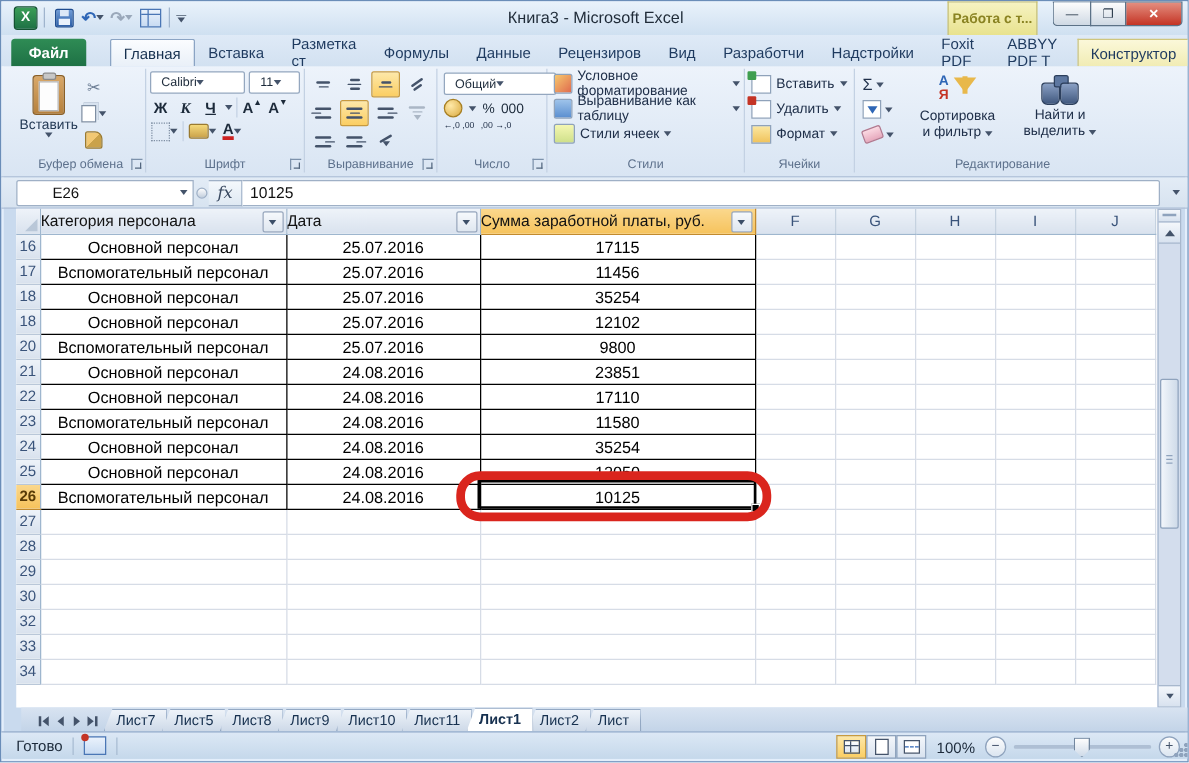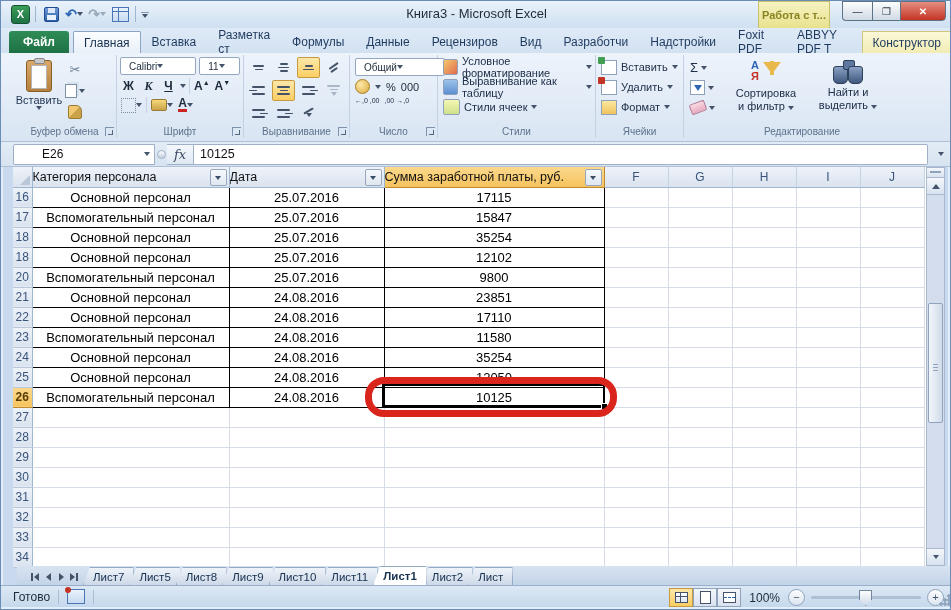--- a/index.html
+++ b/index.html
@@ -23,21 +23,21 @@
   
   .ctx{position:absolute;left:757px;top:0;width:72px;height:27px;background:linear-gradient(#f6f3c2,#e8e28e);border:1px solid #c9c06a;border-bottom:none;box-sizing:border-box;text-align:center;font-size:11px;color:#8a8322;font-weight:bold;padding-top:7px;}
   .winbtns{position:absolute;right:6px;top:0;display:flex;}
   .wb{height:18px;border:1px solid #5c7287;display:flex;align-items:center;justify-content:center;font-size:10px;color:#2b3b4c;background:linear-gradient(#fdfdfd,#cfd9e4);}
   .wb.min{width:29px;border-radius:0 0 0 4px;border-right:none;}
   .wb.max{width:27px;border-right:none;}
   .wb.close{width:44px;background:linear-gradient(#e48f80,#c43425);color:#fff;font-weight:bold;border-radius:0 0 4px 0;}
   
   .tabrow{position:absolute;left:0;top:27px;width:951px;height:25px;background:linear-gradient(#dfeaf7,#d2e1f1);}
   .tabs{position:absolute;left:8px;top:0;height:25px;display:flex;align-items:flex-end;}
-  .ftab{height:22px;padding:0 14px;background:linear-gradient(#2f8c55,#1e7145);color:#fff;font-size:12px;font-weight:bold;display:flex;align-items:center;border-radius:3px 3px 0 0;margin-right:4px;}
+  .ftab{height:22px;padding:0 14px;background:linear-gradient(#2f8c55,#1e7145);color:#fff;font-size:12px;font-weight:bold;display:flex;align-items:center;border-radius:3px 3px 0 0;margin-right:19px;}
   .rtab{height:21px;padding:0 10px;display:flex;align-items:center;font-size:12px;color:#1e3a5f;border:1px solid transparent;}
   .rtab.active{background:linear-gradient(#fbfdff,#e9f0f8);border:1px solid #8ba4c4;border-bottom:none;border-radius:2px 2px 0 0;color:#16304f;}
   .rtab.ctxtab{background:linear-gradient(#fbf8d9,#f1ecb4);border:1px solid #cfc67d;border-bottom:none;}
   .ribbon-mini{position:absolute;right:8px;top:30px;display:flex;align-items:center;gap:6px;}
   .chev-up{font-size:9px;color:#44566e;}
   .help{width:16px;height:16px;border-radius:50%;background:linear-gradient(#7db1e8,#2f6ab8);color:#fff;font-size:11px;font-weight:bold;display:flex;align-items:center;justify-content:center;}
   .wmini{font-size:10px;color:#44566e;}
   
   .ribbon{position:absolute;left:0;top:52px;width:951px;height:89px;background:linear-gradient(#edf3fb,#d9e5f3);border-bottom:1px solid #aebfd6;box-sizing:border-box;display:flex;padding:2px 0 0 12px;}
   .group{position:relative;height:83px;border-right:1px solid #c3d1e3;box-sizing:border-box;padding:2px 3px 14px 3px;}
@@ -532,21 +532,21 @@
       <td class="gcell"></td>
       <td class="gcell"></td>
       <td class="gcell"></td>
       <td class="gcell"></td>
       <td class="gcell"></td>
     </tr>
           <tr>
       <th class="rh">17</th>
       <td class="dcell">Вспомогательный персонал</td>
       <td class="dcell">25.07.2016</td>
-      <td class="dcell">15847</td>
+      <td class="dcell">11456</td>
       <td class="gcell"></td>
       <td class="gcell"></td>
       <td class="gcell"></td>
       <td class="gcell"></td>
       <td class="gcell"></td>
     </tr>
           <tr>
       <th class="rh">18</th>
       <td class="dcell">Основной персонал</td>
       <td class="dcell">25.07.2016</td>
@@ -673,31 +673,20 @@
       <td class="ecell"></td>
       <td class="ecell"></td>
       <td class="gcell"></td>
       <td class="gcell"></td>
       <td class="gcell"></td>
       <td class="gcell"></td>
       <td class="gcell"></td>
     </tr>
           <tr>
       <th class="rh">30</th>
-      <td class="ecell"></td>
-      <td class="ecell"></td>
-      <td class="ecell"></td>
-      <td class="gcell"></td>
-      <td class="gcell"></td>
-      <td class="gcell"></td>
-      <td class="gcell"></td>
-      <td class="gcell"></td>
-    </tr>
-          <tr>
-      <th class="rh">31</th>
       <td class="ecell"></td>
       <td class="ecell"></td>
       <td class="ecell"></td>
       <td class="gcell"></td>
       <td class="gcell"></td>
       <td class="gcell"></td>
       <td class="gcell"></td>
       <td class="gcell"></td>
     </tr>
           <tr>

